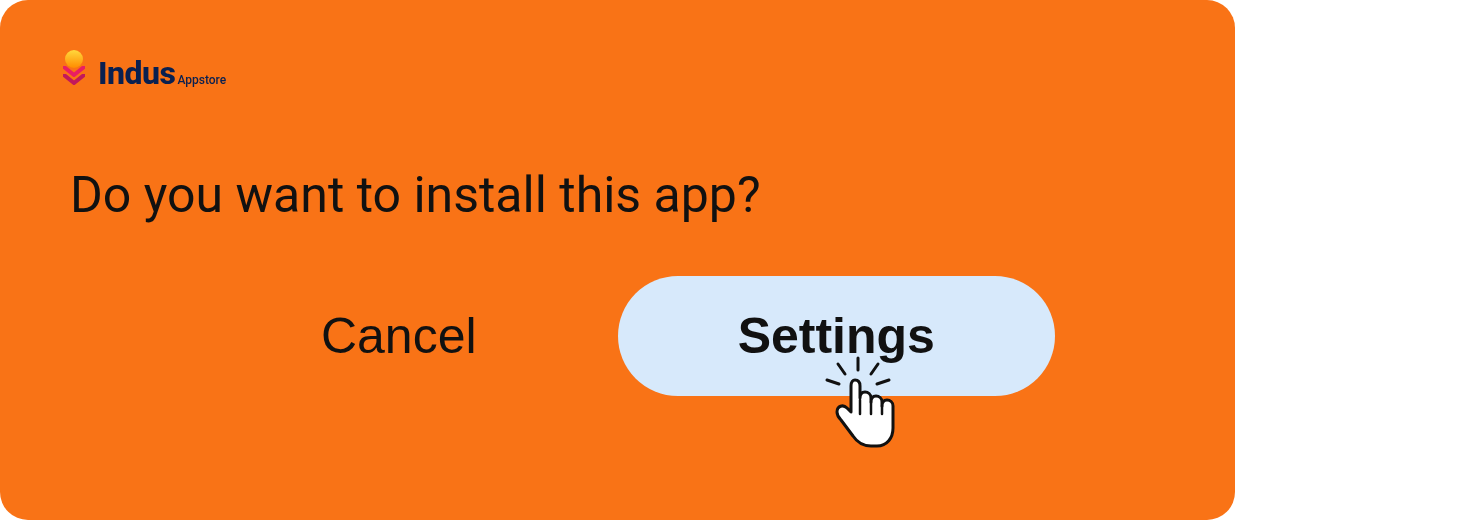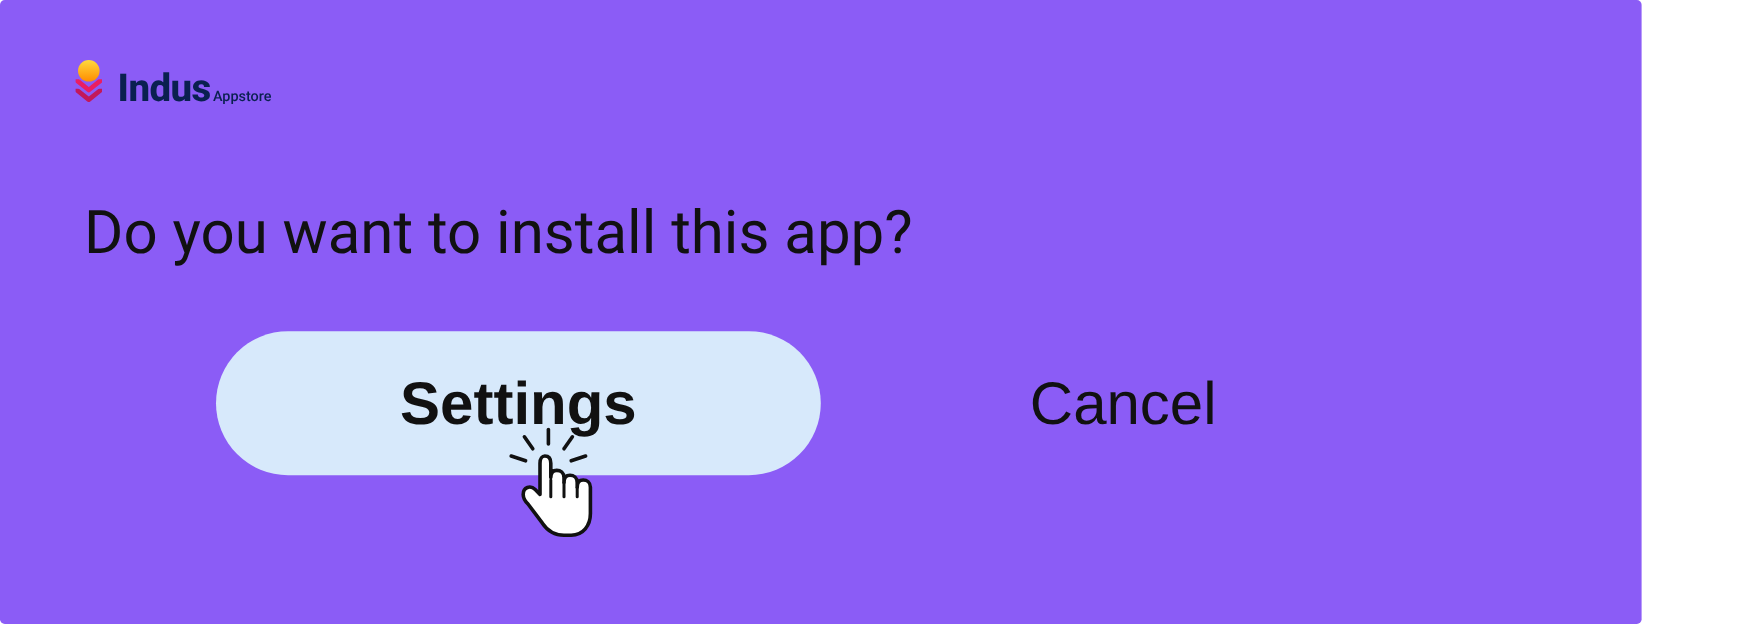--- a/index.html
+++ b/index.html
@@ -8,24 +8,24 @@
       box-sizing: border-box;
     }
     body {
       font-family: -apple-system, BlinkMacSystemFont, 'Segoe UI', Roboto, Helvetica, Arial, sans-serif;
       background: #fff;
       width: 1465px;
       height: 520px;
       position: relative;
     }
     .dialog-card {
-      width: 1368px;
+      width: 1235px;
       height: 520px;
-      background: #8b5cf6;
-      border-radius: 4px;
+      background: #f97316;
+      border-radius: 28px;
       position: relative;
       padding: 50px 60px;
     }
     .logo-row {
       display: flex;
       align-items: center;
       gap: 10px;
       margin-bottom: 70px;
     }
     .logo-icon {
@@ -123,20 +123,23 @@
     </div>
     <div class="logo-text">
       <span class="logo-indus">Indus</span>
       <span class="logo-appstore">Appstore</span>
     </div>
   </div>
 
   <div class="prompt-text">Do you want to install this app?</div>
 
   <div class="button-row">
+    <button class="btn">
+      <span>Cancel</span>
+    </button>
     <button class="btn btn-highlight">
       <span>Settings</span>
       <div class="pointer-icon">
         <svg viewBox="0 0 90 100">
 
           <line x1="45" y1="2" x2="45" y2="14" stroke="#111" stroke-width="3" stroke-linecap="round"></line>
           <line x1="25" y1="8" x2="32" y2="18" stroke="#111" stroke-width="3" stroke-linecap="round"></line>
           <line x1="65" y1="8" x2="58" y2="18" stroke="#111" stroke-width="3" stroke-linecap="round"></line>
           <line x1="14" y1="24" x2="26" y2="28" stroke="#111" stroke-width="3" stroke-linecap="round"></line>
           <line x1="76" y1="24" x2="64" y2="28" stroke="#111" stroke-width="3" stroke-linecap="round"></line>
@@ -149,18 +152,15 @@
                    C 80 46 77 44 74 44 C 71 44 69 46 69 50
                    L 69 46 C 69 42 66 40 63 40 C 60 40 58 42 58 46
                    L 58 42 C 58 38 55 36 52 36 C 49 36 47 38 47 42
                    L 47 30 C 47 26 45 24 42 24 Z" fill="#ffffff" stroke="#111" stroke-width="3" stroke-linejoin="round"></path>
           <line x1="47" y1="44" x2="47" y2="58" stroke="#111" stroke-width="2.5" stroke-linecap="round"></line>
           <line x1="58" y1="46" x2="58" y2="58" stroke="#111" stroke-width="2.5" stroke-linecap="round"></line>
           <line x1="69" y1="50" x2="69" y2="58" stroke="#111" stroke-width="2.5" stroke-linecap="round"></line>
         </svg>
       </div>
     </button>
-    <button class="btn">
-      <span>Cancel</span>
-    </button>
   </div>
 
 </div>
 
 </body></html>

